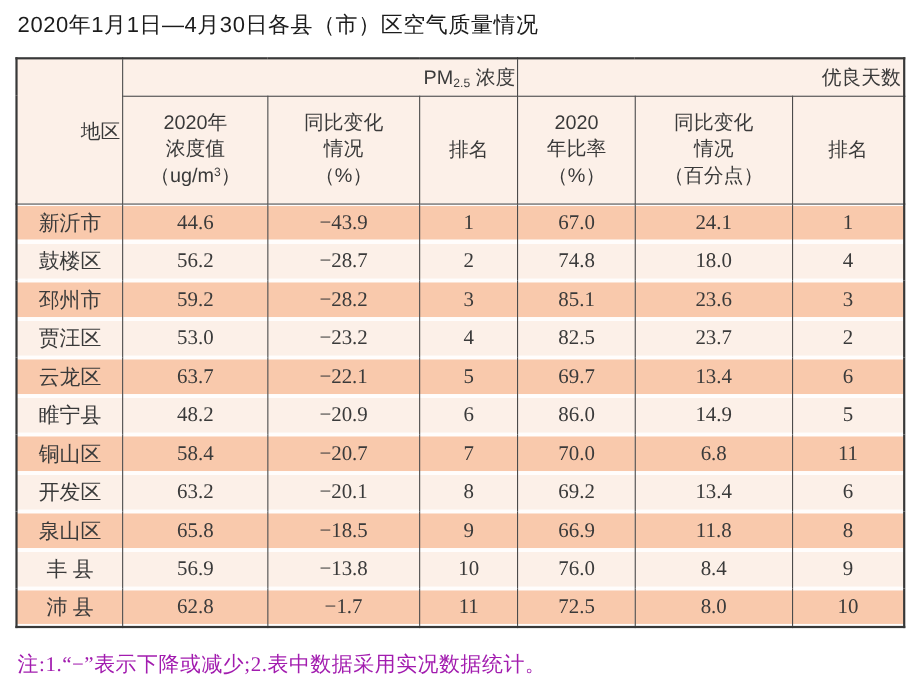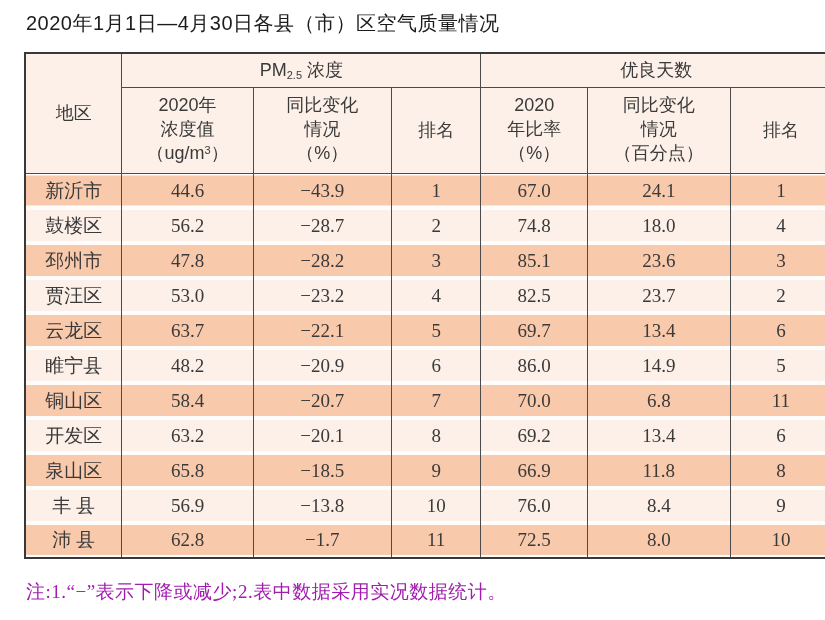--- a/index.html
+++ b/index.html
@@ -7,21 +7,21 @@
     --row-light:#fcf0e8;
     --header-bg:#fcf0e8;
     --border:#4b4b4b;
     --outer-border:#383838;
     --text:#3a3a3a;
     --title-text:#1c1c1c;
   }
   *{box-sizing:border-box;}
   html,body{margin:0;padding:0;width:825px;height:620px;background:#ffffff;overflow:hidden;}
   body{font-family:"Liberation Sans","DejaVu Sans",sans-serif;}
-  .page{padding:6px 8px 0 24px;}
+  .page{padding:6px 8px 0 14px;}
   .title{
     font-size:20px;
     font-weight:500;
     color:var(--title-text);
     margin:4px 2px 16px 2px;
     letter-spacing:0.5px;
     line-height:1.3;
   }
   table.aq{
     border-collapse:collapse;
@@ -34,22 +34,22 @@
   table.aq th{
     border:1px solid var(--border);
     background:var(--header-bg);
     font-weight:400;
     font-size:18px;
     color:var(--text);
     padding:0 2px;
     vertical-align:middle;
     font-family:"Liberation Sans","DejaVu Sans",sans-serif;
   }
-  tr.group-row th{height:34px;}
-  tr.sub-row th{height:86px;}
+  tr.group-row th{height:34px;text-align:right;}
+  tr.sub-row th{height:98px;}
   table.aq td{
     border-left:1px solid var(--border);
     border-right:1px solid var(--border);
     border-top:none;
     border-bottom:none;
     height:35px;
     font-size:19px;
     vertical-align:middle;
     padding:0 2px;
     font-family:"Liberation Serif","DejaVu Serif",serif;
@@ -134,21 +134,21 @@
           <td class="region">鼓楼区</td>
           <td>56.2</td>
           <td>−28.7</td>
           <td>2</td>
           <td>74.8</td>
           <td>18.0</td>
           <td>4</td>
         </tr>
         <tr>
           <td class="region">邳州市</td>
-          <td>47.8</td>
+          <td>59.2</td>
           <td>−28.2</td>
           <td>3</td>
           <td>85.1</td>
           <td>23.6</td>
           <td>3</td>
         </tr>
         <tr>
           <td class="region">贾汪区</td>
           <td>53.0</td>
           <td>−23.2</td>

